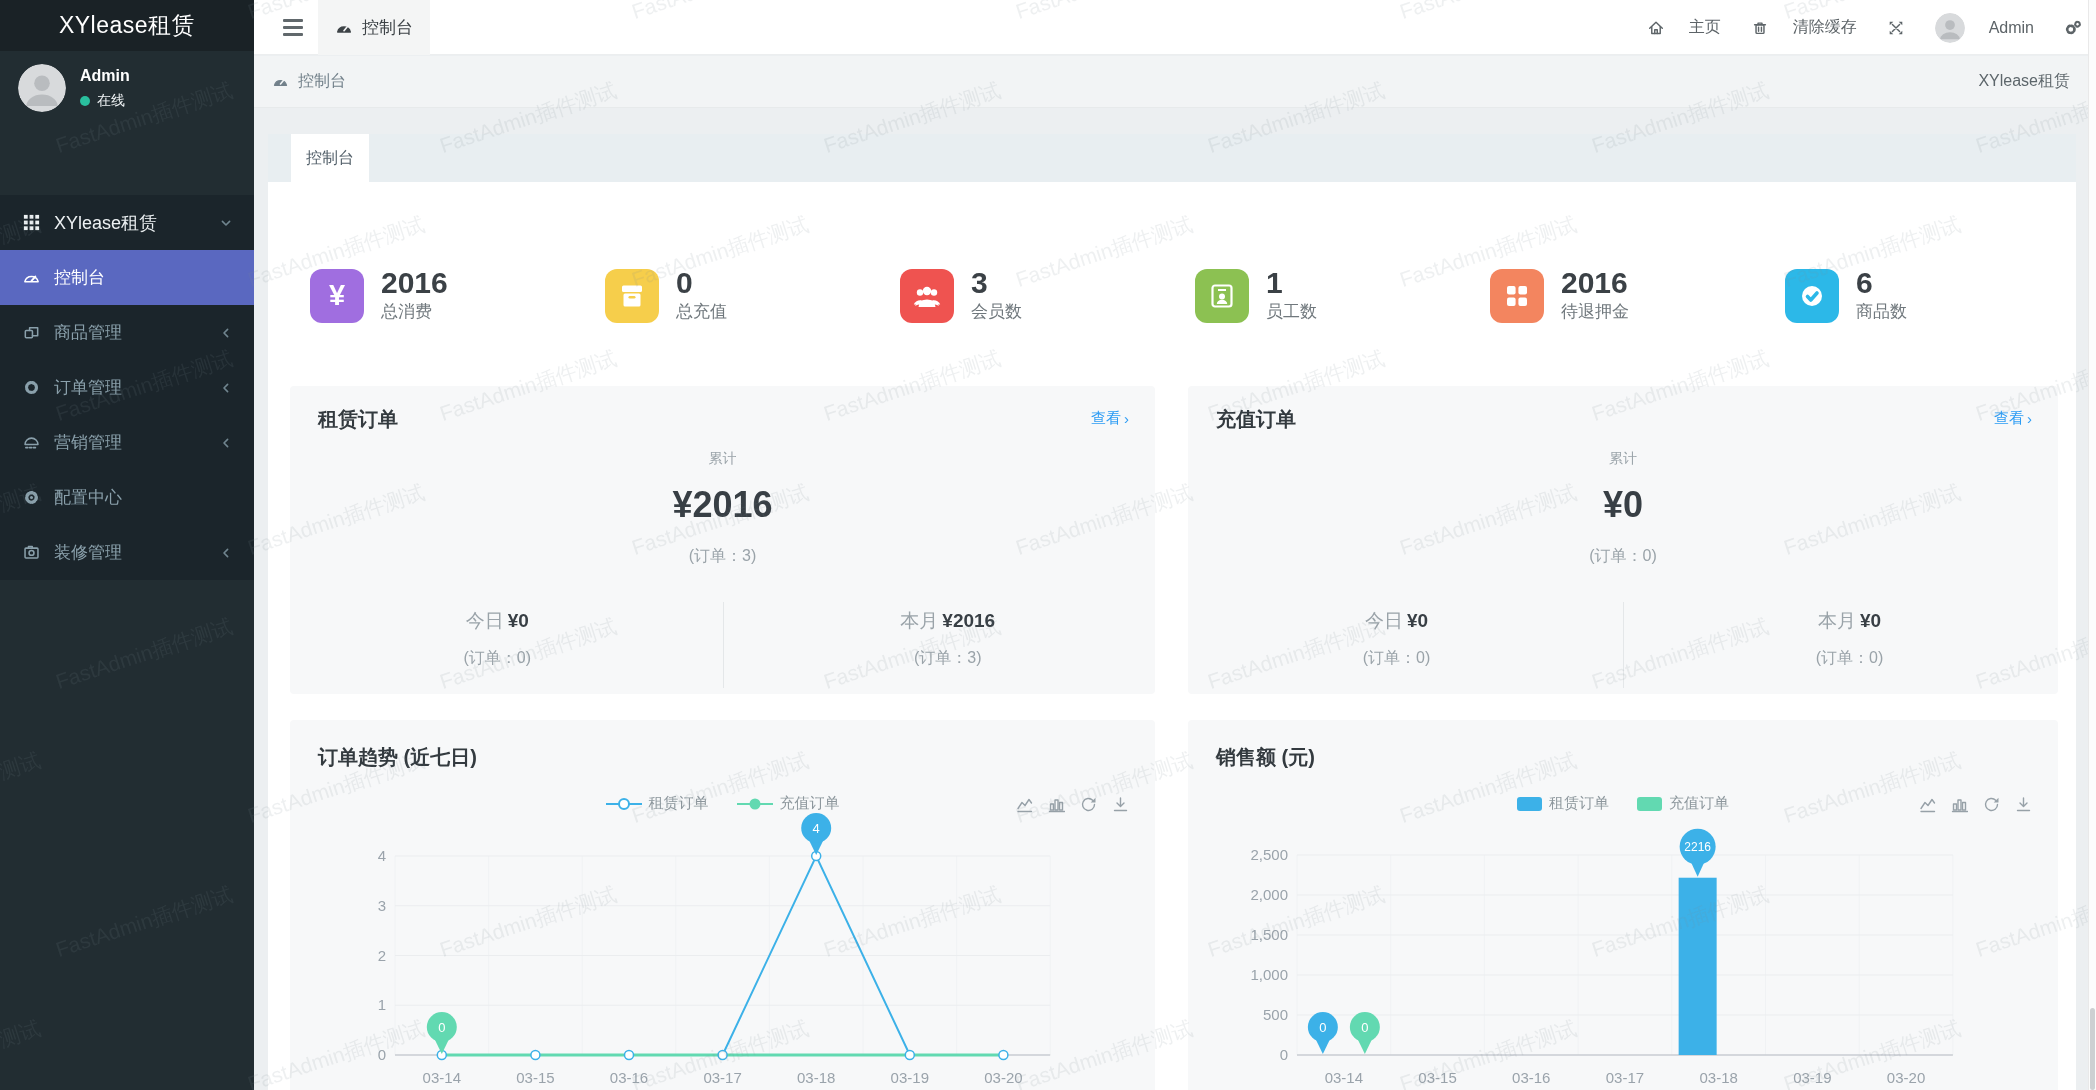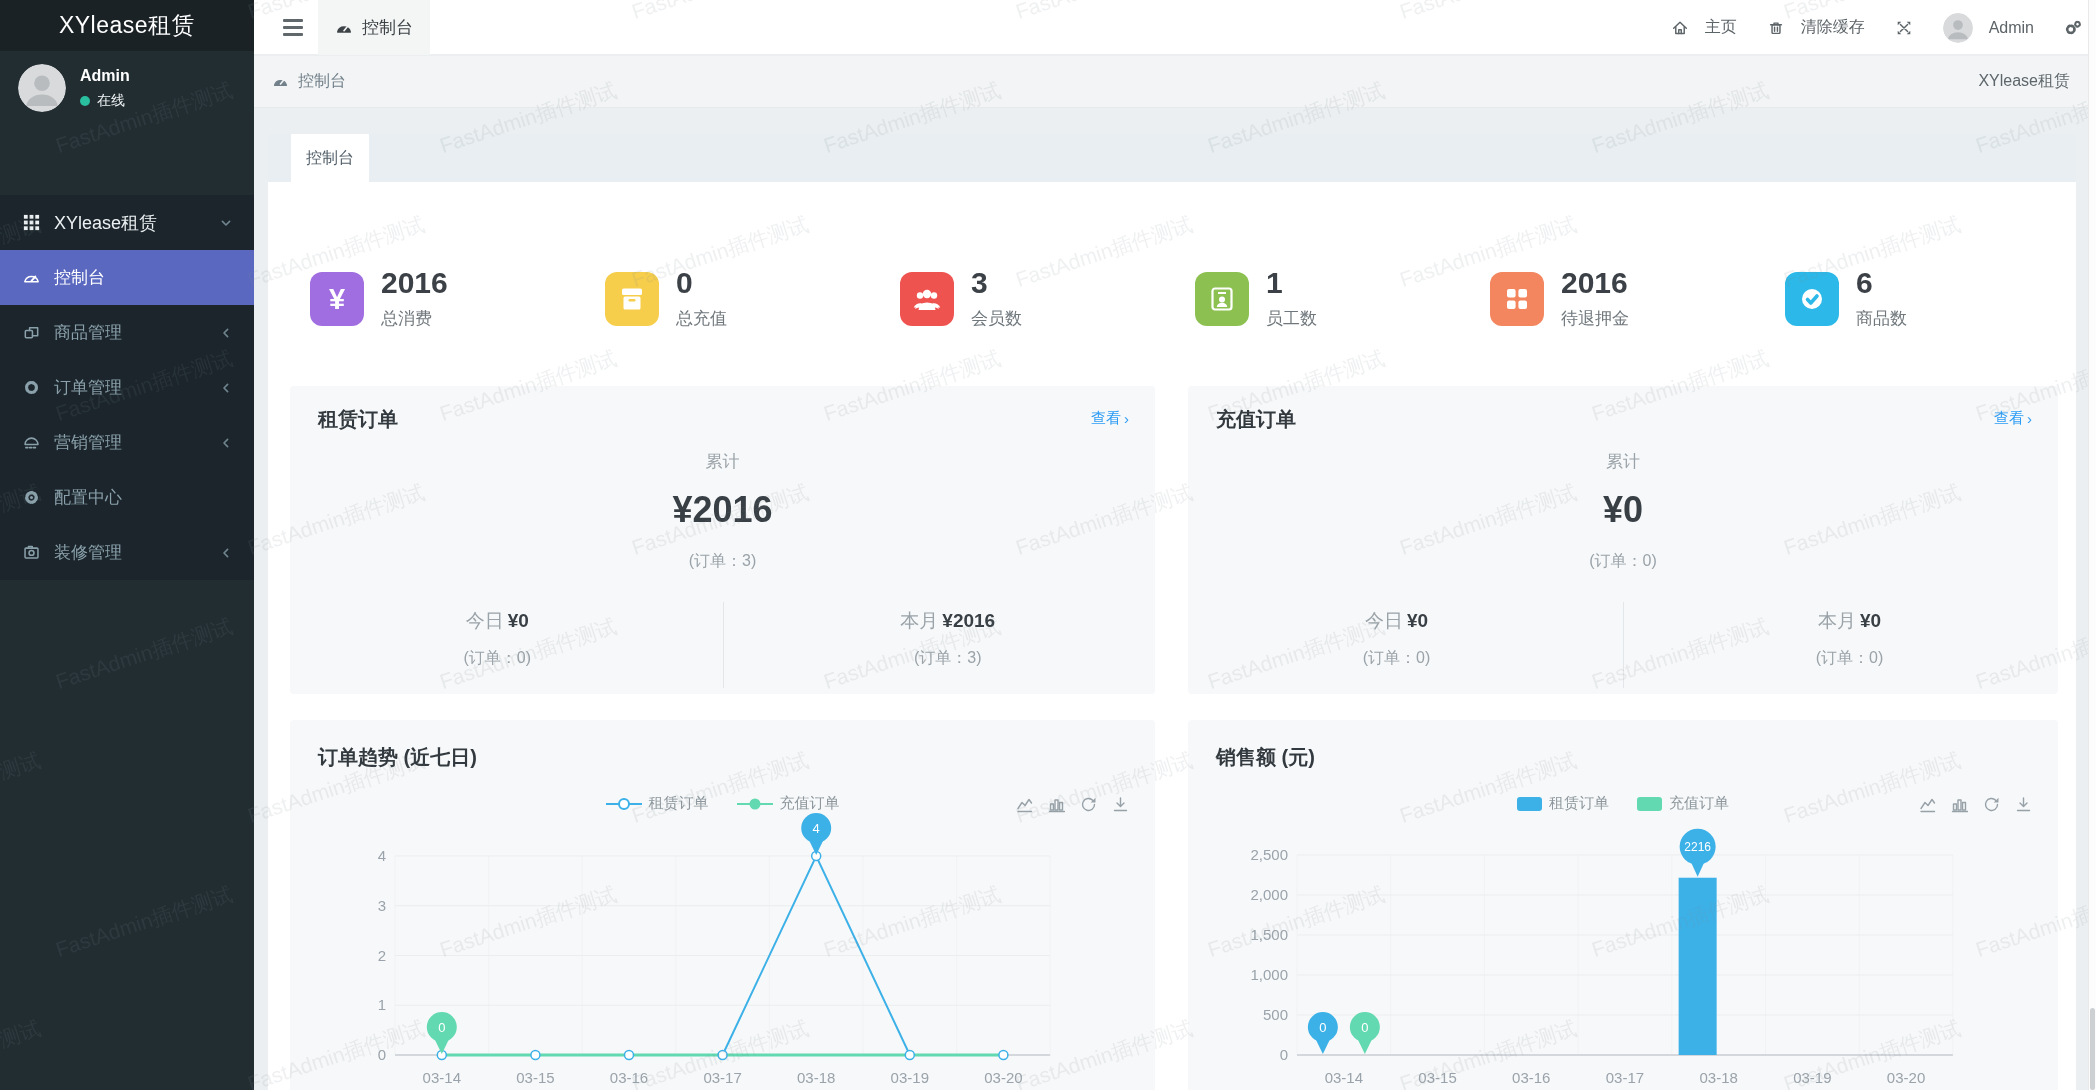--- a/index.html
+++ b/index.html
@@ -33,21 +33,21 @@
   .topbar{position:absolute;left:254px;top:0;width:1842px;height:55px;background:#fff;z-index:2;
           border-bottom:1px solid #eceeef;box-sizing:border-box;}
   .hamburger{position:absolute;left:16px;top:0;width:46px;height:55px;display:flex;flex-direction:column;
              justify-content:center;align-items:center;gap:4px;cursor:pointer;}
   .hamburger i{display:block;width:20px;height:3px;background:#61686c;border-radius:1px;}
   .tb-tab{position:absolute;left:64px;top:0;height:55px;width:112px;background:#f4f5f5;display:flex;
           align-items:center;justify-content:center;gap:9px;color:#3d4347;font-size:17px;cursor:pointer;}
   .tb-tab .mi{width:18px;height:18px;}
   .tb-right{position:absolute;right:14px;top:0;height:55px;display:flex;align-items:center;gap:30px;
             color:#5d6468;font-size:16px;}
-  .tb-link{display:flex;align-items:center;gap:16px;cursor:pointer;}
+  .tb-link{display:flex;align-items:center;gap:24px;cursor:pointer;}
   .tb-link .mi{width:18px;height:18px;}
   .tb-avatar{width:30px;height:30px;border-radius:50%;overflow:hidden;}
   
   .breadcrumb{position:absolute;left:254px;top:56px;width:1842px;height:52px;background:#f2f4f5;
               border-bottom:1px solid #e7eaeb;box-sizing:border-box;display:flex;align-items:center;
               justify-content:space-between;padding:0 26px 0 18px;color:#72808a;font-size:16px;z-index:1;}
   .breadcrumb .bc-left{display:flex;align-items:center;gap:9px;}
   .breadcrumb .mi{width:17px;height:17px;}
   .bc-right{color:#5d666b;}
   
@@ -55,27 +55,27 @@
   .tabstrip{position:absolute;left:0;top:0;width:100%;height:48px;background:#e8eef1;}
   .ctab{position:absolute;left:23px;top:0;width:78px;height:48px;background:#fff;display:flex;align-items:center;
         justify-content:center;color:#53606a;font-size:16px;cursor:pointer;}
   .pbody{position:absolute;left:0;top:48px;right:0;bottom:0;background:#fff;}
   
   .stat{position:absolute;top:86px;display:flex;align-items:center;gap:17px;}
   .stat-ic{width:54px;height:54px;border-radius:12px;display:flex;align-items:center;justify-content:center;}
   .stat-ic svg{width:32px;height:32px;}
   .stat-ic .yen{color:#fff;font-size:29px;font-weight:bold;}
   .stat-num{font-size:30px;font-weight:bold;color:#3b4146;line-height:1;}
-  .stat-lb{font-size:17px;color:#70787d;margin-top:9px;}
+  .stat-lb{font-size:17px;color:#70787d;margin-top:2px;}
   
   .opanel{position:absolute;top:204px;height:308px;background:#f7f8f9;border-radius:4px;}
   .op-title{position:absolute;left:28px;top:20px;font-size:20px;font-weight:bold;color:#333a3f;}
   .op-link{position:absolute;right:26px;top:23px;font-size:15px;cursor:pointer;display:flex;align-items:center;gap:3px;}
   .op-center{position:absolute;left:0;right:0;top:64px;text-align:center;}
-  .op-sub{font-size:17px;color:#9aa3a9;}
+  .op-sub{font-size:14px;color:#9aa3a9;}
   .op-total{font-size:36px;font-weight:bold;color:#383f45;margin-top:16px;}
   .op-ord{font-size:16px;color:#9aa3a9;margin-top:20px;}
   .op-row{position:absolute;left:0;right:0;top:222px;display:flex;text-align:center;gap:36px;}
   .op-cell{flex:1;}
   .op-line1{font-size:19px;color:#9aa3a9;}
   .op-line1 b{color:#383f45;margin-left:4px;}
   .op-line2{font-size:16px;color:#9aa3a9;margin-top:14px;}
   .op-div{position:absolute;left:50%;top:216px;height:86px;width:1px;background:#e4e7e9;}
   
   .cpanel{position:absolute;top:538px;height:560px;background:#f7f8f9;border-radius:4px;}

